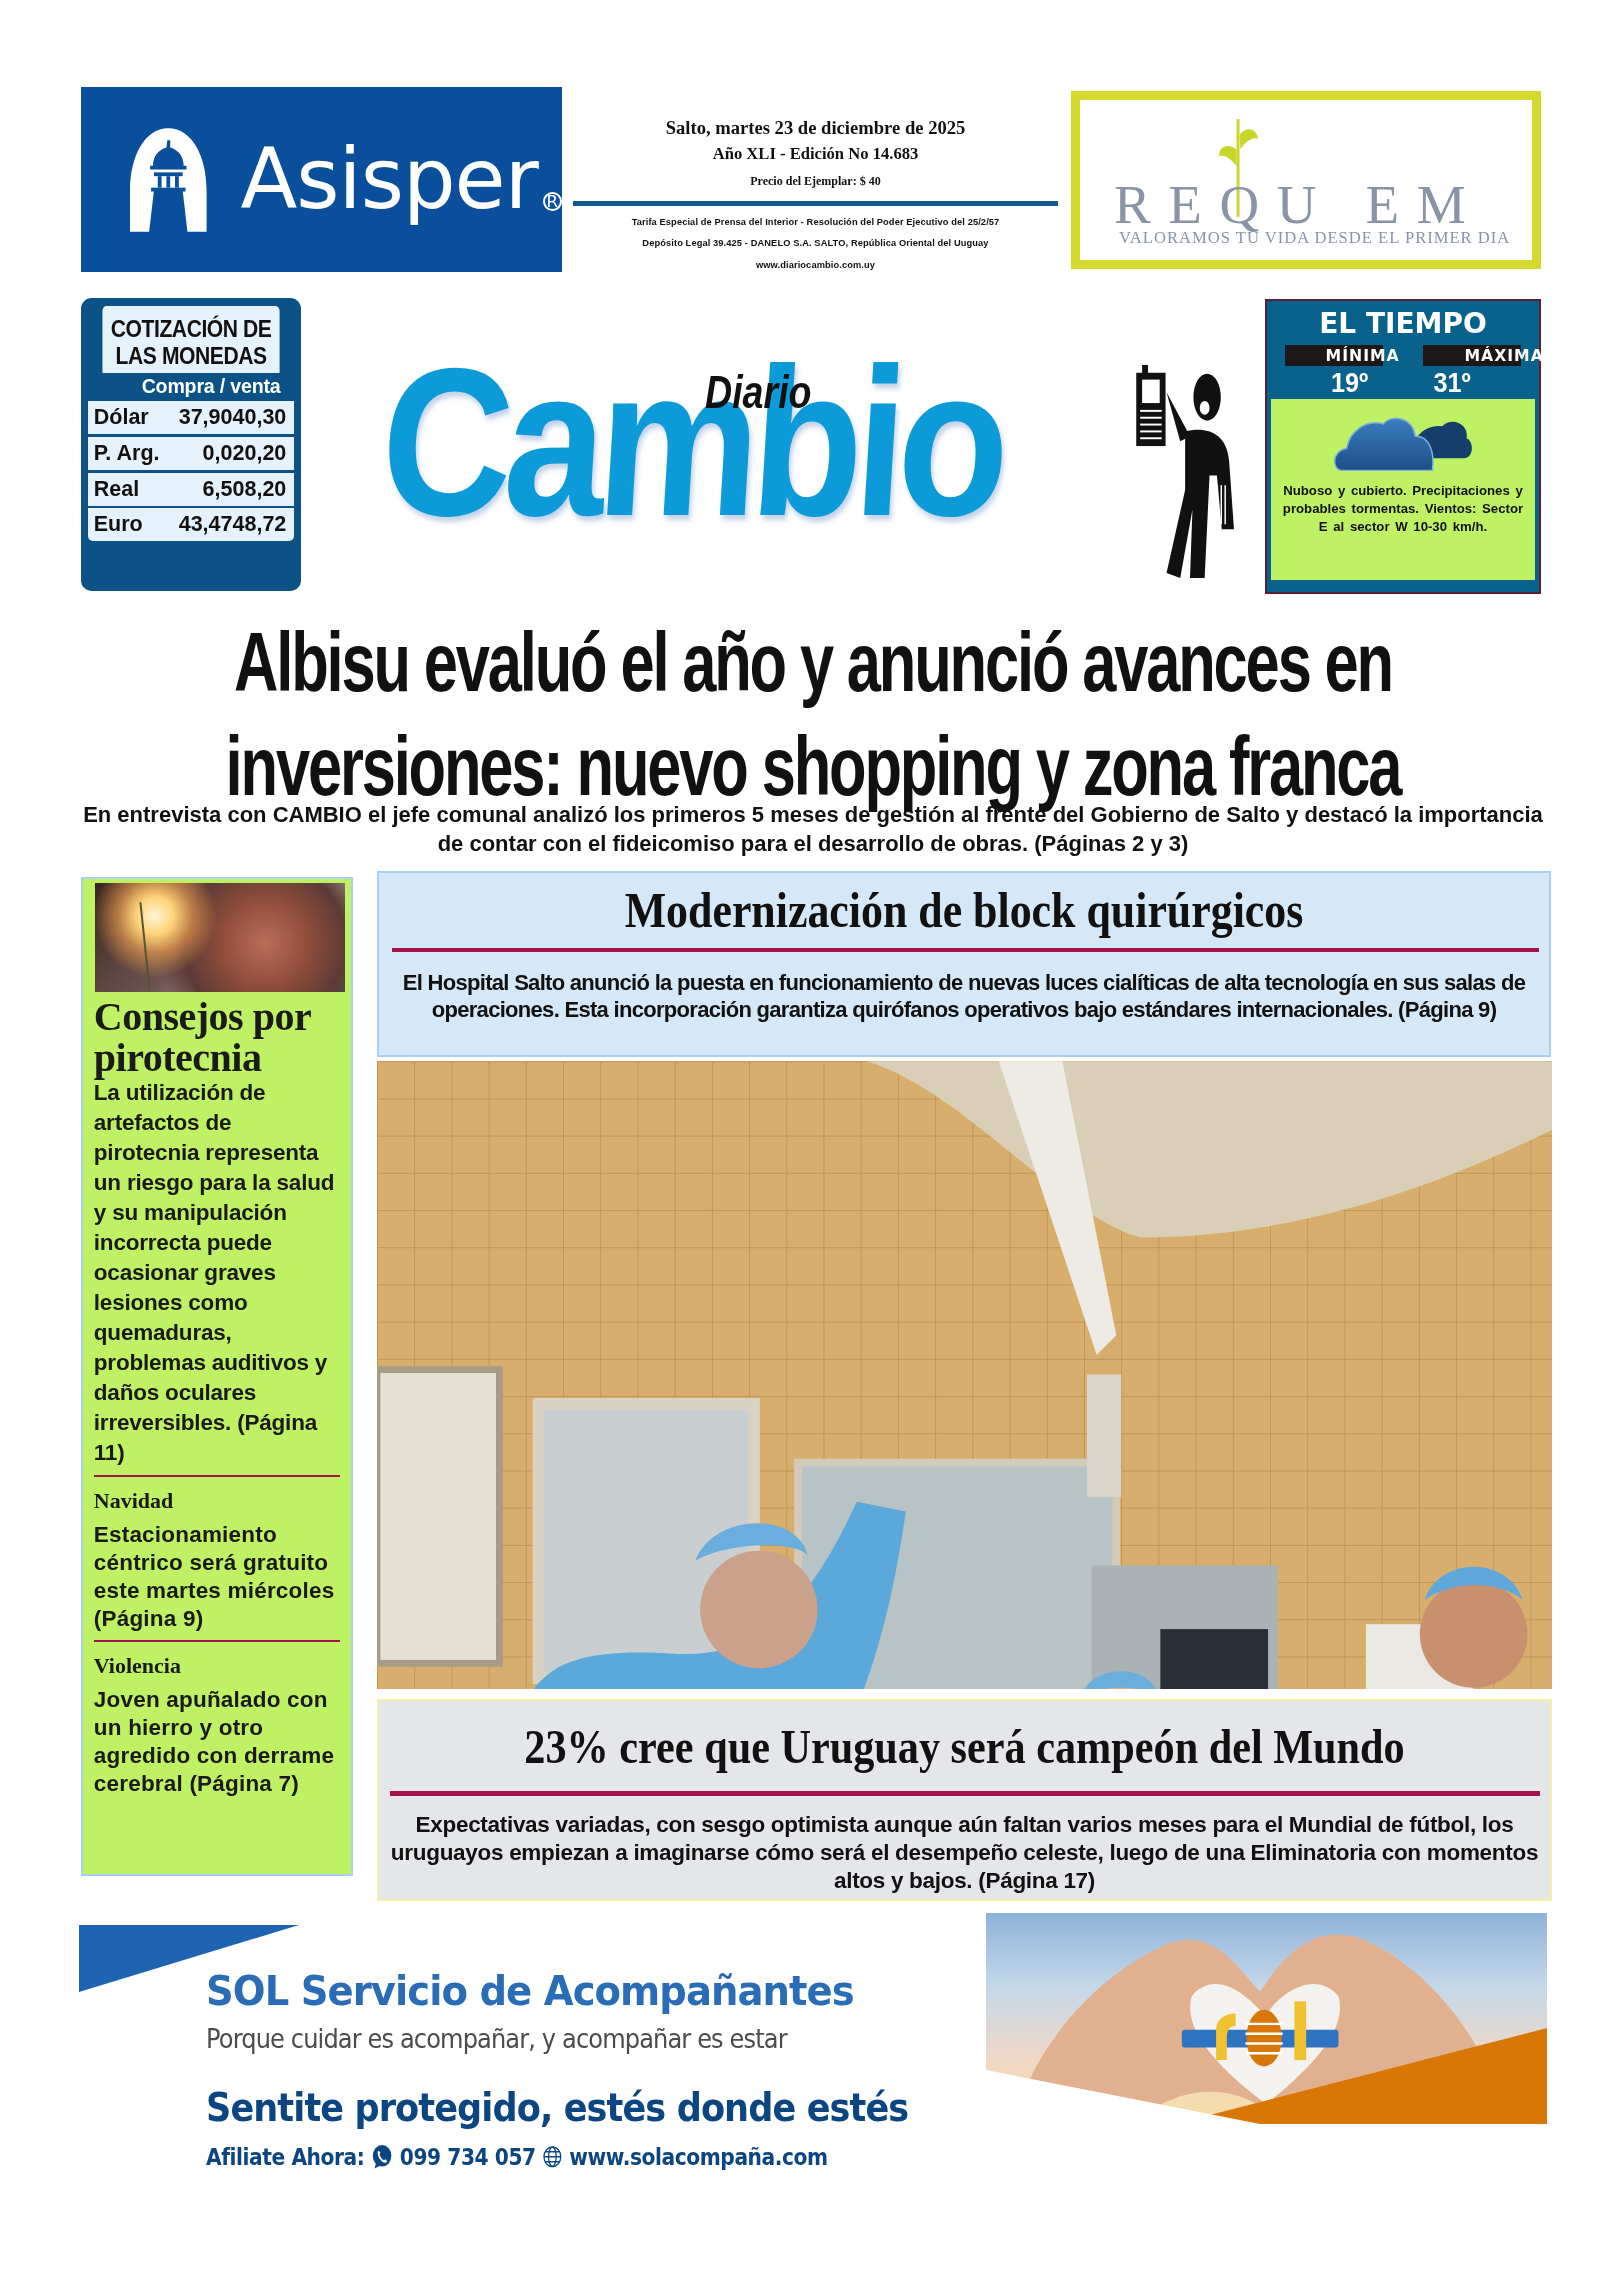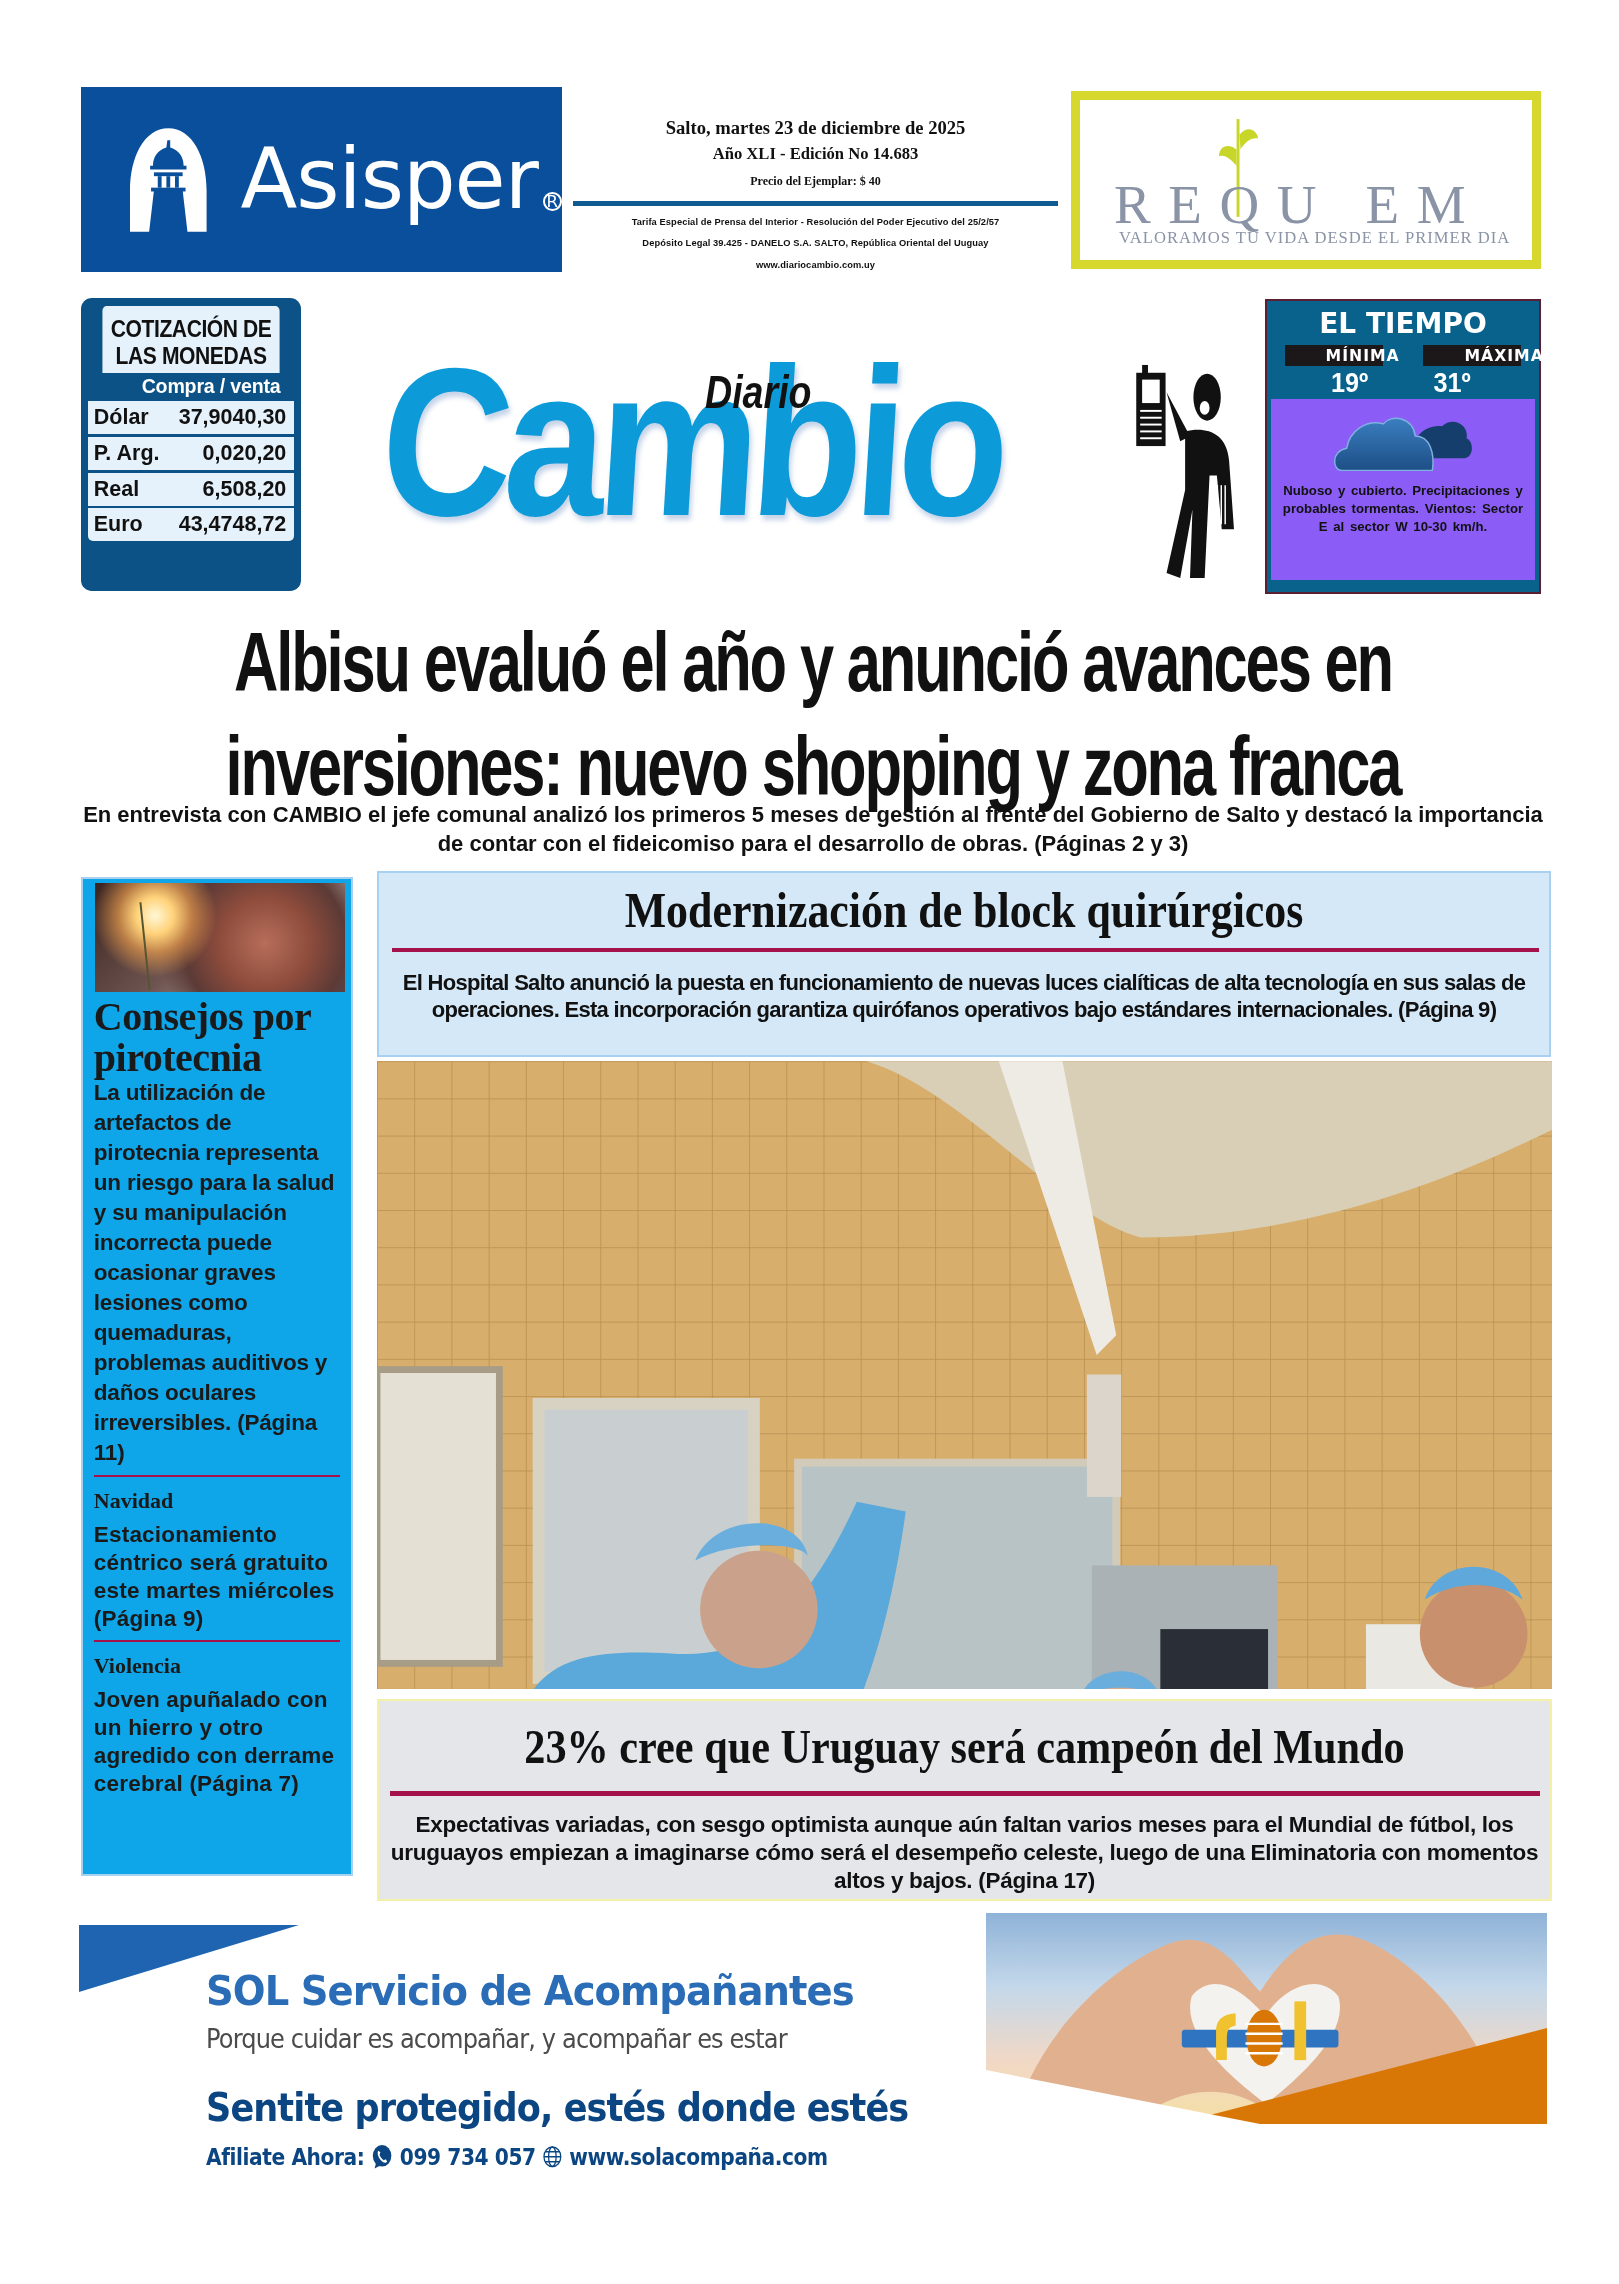--- a/index.html
+++ b/index.html
@@ -42,31 +42,31 @@
   .logo .diario { position: absolute; left: 323px; top: 10.8px; font-family: "Liberation Sans", sans-serif; font-weight: bold; font-style: italic; font-size: 47px; color: #111; transform: scaleX(0.8); transform-origin: left; }
   .logo .cambio { position: absolute; left: 0px; top: -15.7px; font-family: "Liberation Sans", sans-serif; font-weight: bold; font-size: 211px; color: #0d9ad8; letter-spacing: -8.8px; line-height: 1; transform: scaleX(0.86) skewX(-4deg); transform-origin: left; text-shadow: 2.9px 4.9px 5.9px rgba(90,130,190,0.35); }
   .logo .figure { position: absolute; left: 749px; top: 9.8px; }
 
   
   .wx { left: 1265px; top: 299px; width: 276px; height: 295px; background: #08628c; border: 2px solid #5a1f33; }
   .wx .title { text-align: center; color: #fff; font-family: "DejaVu Sans", sans-serif; font-weight: bold; font-size: 28px; margin-top: 6.9px; line-height: 31px; }
   .wx .labels { display: flex; justify-content: space-between; padding: 0 17.6px; margin-top: 5.9px; }
   .wx .labels span { background: #1c1718; color: #fff; font-family: "DejaVu Sans", sans-serif; font-weight: bold; font-size: 15.7px; letter-spacing: 1px; width: 98px; height: 21.5px; text-align: center; line-height: 21.5px; padding-left: 41px; }
   .wx .temps { display: flex; justify-content: space-around; color: #fff; font-weight: bold; font-size: 28px; padding: 2px 24.5px 0 19.6px; line-height: 29px; transform: scaleX(0.9); }
-  .wx .panel { position: absolute; left: 3.9px; top: 98px; right: 3.9px; height: 181px; background: #8b5cf6; text-align: center; }
+  .wx .panel { position: absolute; left: 3.9px; top: 98px; right: 3.9px; height: 181px; background: #bef264; text-align: center; }
   .wx .panel .cloud { margin-top: 9.8px; }
   .wx .panel .desc { font-weight: bold; font-size: 13.2px; line-height: 18px; padding: 0 10.8px; text-align: center; margin-top: 6.9px; word-spacing: 2px; }
 
   
   .headline { left: 81px; top: 611px; width: 1464px; text-align: center; font-family: "Liberation Sans", sans-serif; font-weight: bold; font-size: 83px; line-height: 104px; letter-spacing: -2.9px; transform: scaleX(0.74); transform-origin: center top; white-space: nowrap; }
   .headline .line { display: block; margin-left: -255px; margin-right: -255px; }
   .lede { left: 81px; top: 800px; width: 1464px; text-align: center; font-weight: bold; font-size: 22px; line-height: 29px; }
 
   
-  .side { left: 81px; top: 877px; width: 272px; height: 999px; background: #0ea5e9; border: 2.4px solid #a9d0ef; padding: 3.9px 10.8px 0 10.8px; }
+  .side { left: 81px; top: 877px; width: 272px; height: 999px; background: #bef264; border: 2.4px solid #a9d0ef; padding: 3.9px 10.8px 0 10.8px; }
   .side .photo { width: 250px; height: 109px; margin-left: 1px; background: radial-gradient(circle at 24% 30%, #fff8d8 0, #ffd27a 9%, rgba(255,170,80,0.6) 18%, transparent 30%), radial-gradient(circle at 68% 55%, #b76e5a 0, #8e4c3c 25%, #5c3a36 45%, transparent 60%), linear-gradient(135deg, #3a2420 0%, #6e5450 45%, #9b8c88 70%, #4e4a56 100%); position: relative; overflow: hidden; }
   .side .photo::after { content: ""; position: absolute; left: 49px; top: 19.6px; width: 2px; height: 88px; background: #553; transform: rotate(-6deg); }
   .side h3 { font-family: "Liberation Serif", serif; font-weight: bold; color: #1a1a1a; }
   .side h3.big { font-size: 40px; line-height: 41px; margin-top: 3.9px; letter-spacing: -0.5px; }
   .side h3.mid { font-size: 22px; line-height: 40px; }
   .side p { font-weight: bold; font-size: 22.5px; line-height: 30px; color: #1a1a1a; letter-spacing: -0.2px; }
   .side p.spaced { letter-spacing: 0.2px; line-height: 28px; }
   .side .sep { height: 2.4px; background: #a5114b; margin: 6.9px 0 3.9px 0; }
 
   

